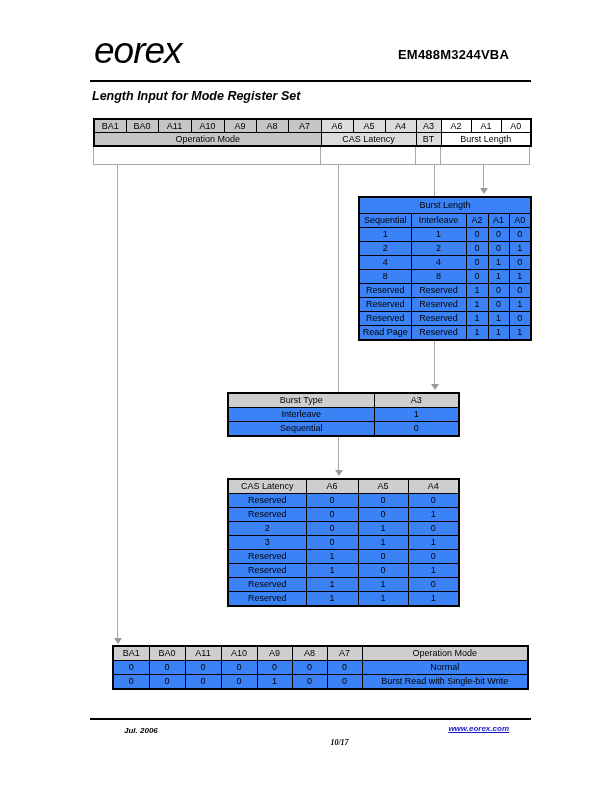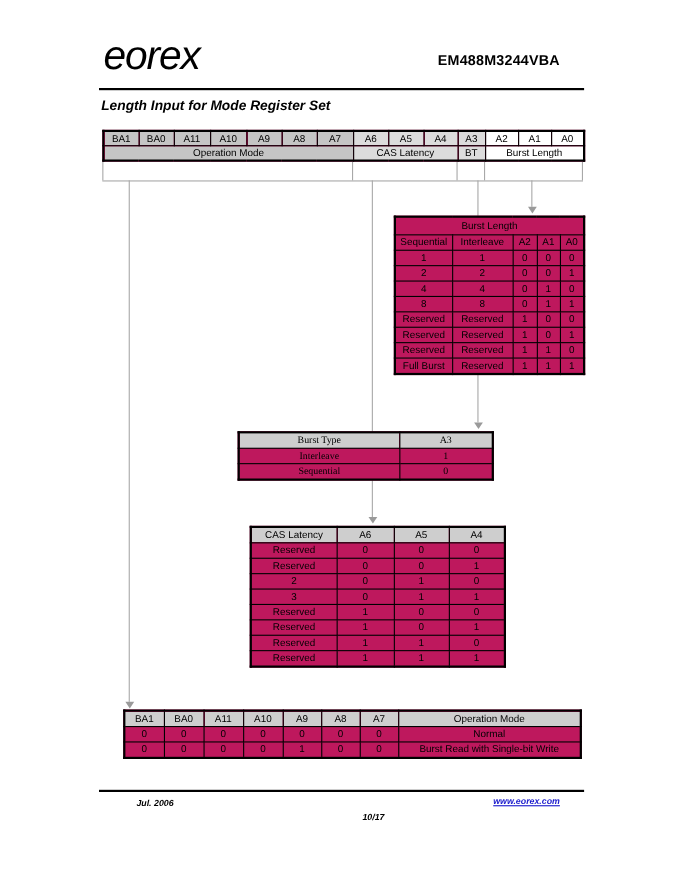--- a/index.html
+++ b/index.html
@@ -19,36 +19,36 @@
   .rule { position:absolute; left:90px; width:441px; height:2px; background:#000; }
   .rule-top { top:80px; }
   .rule-bottom { top:718px; }
   .section-title {
     position:absolute; left:92px; top:89px;
     font-size:12.5px; font-weight:bold; font-style:italic;
   }
   
   table {
     position:absolute; border-collapse:collapse; table-layout:fixed;
-    background:#be185d; z-index:2; border:2px solid #000;
+    background:#3b82f6; z-index:2; border:2px solid #000;
   }
   td {
     border:1px solid #000; font-size:9px; text-align:center;
     height:13px; line-height:11px; padding:0 1px;
     overflow:hidden; white-space:nowrap; vertical-align:middle;
   }
   .reg-table { left:93px; top:118px; width:437px; }
   .reg-table td { height:12px; }
   .fill-dark  { background:#c5c5c5; }
   .fill-light { background:#dcdcdc; }
   .fill-white { background:#ffffff; }
   .hdr-fill   { background:#cecece; }
   .bl-table  { left:358px; top:196px; width:172px; }
   .bl-table .title-cell { height:15px; }
-  .bt-table  { left:216px; top:392px; width:231px;font-family:Liberation Serif, serif; }
+  .bt-table  { left:227px; top:392px; width:231px; }
   .cas-table { left:227px; top:478px; width:231px; }
   .om-table  { left:112px; top:645px; width:415px; }
   
   .vline, .hline { position:absolute; background:#a8a8a8; z-index:1; }
   .vline { width:1px; }
   .hline { height:1px; }
   .arrow {
     position:absolute; width:0; height:0; z-index:1;
     border-left:4px solid transparent; border-right:4px solid transparent;
     border-top:6px solid #9a9a9a;
@@ -56,21 +56,21 @@
   
   .watermark {
     position:absolute; left:162px; top:358px; z-index:5;
     font-size:40px; letter-spacing:1px; color:#ddd5ce;
     pointer-events:none; white-space:nowrap;
   }
   
   .foot { position:absolute; font-size:8px; font-weight:bold; font-style:italic;margin-left:29px; }
   .foot-date { left:95px; top:726px; }
   .foot-url  { right:83px; top:724px; color:#1a1acd; text-decoration:underline; cursor:pointer; }
-  .foot-page { left:90px; top:738px; width:441px; text-align:center; }
+  .foot-page { left:90px; top:738px; width:441px; text-align:center;font-family:Liberation Serif, serif; }
 </style>
 </head>
 <body>
 
 <div class="page">
 
   <div class="logo">eorex</div>
   <div class="product">EM488M3244VBA</div>
   <div class="rule rule-top"></div>
   <div class="section-title">Length Input for Mode Register Set</div>
@@ -201,21 +201,21 @@
           <td>1</td>
         </tr>
         <tr>
           <td>Reserved</td>
           <td>Reserved</td>
           <td>1</td>
           <td>1</td>
           <td>0</td>
         </tr>
         <tr>
-          <td>Full Burst</td>
+          <td>Read Page</td>
           <td>Reserved</td>
           <td>1</td>
           <td>1</td>
           <td>1</td>
         </tr>
       </tbody>
   </table>
 
   <table class="bt-table">
     <colgroup>

